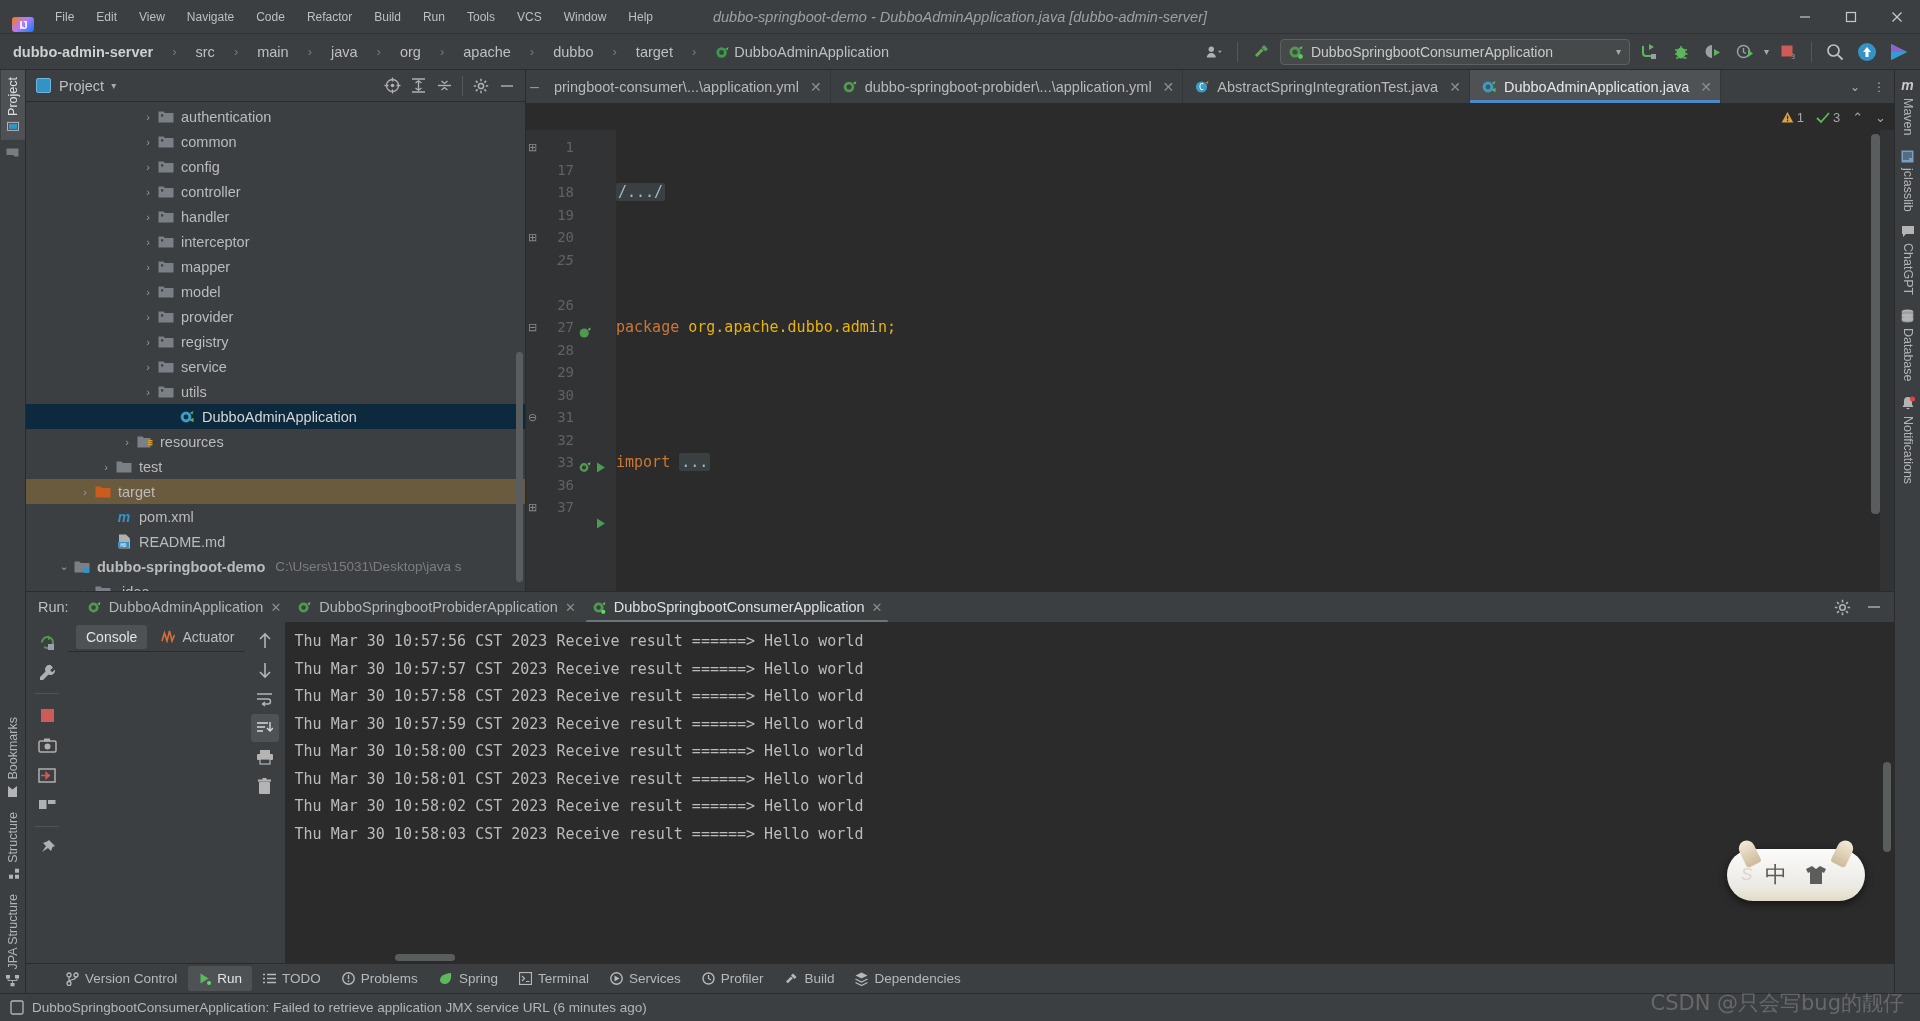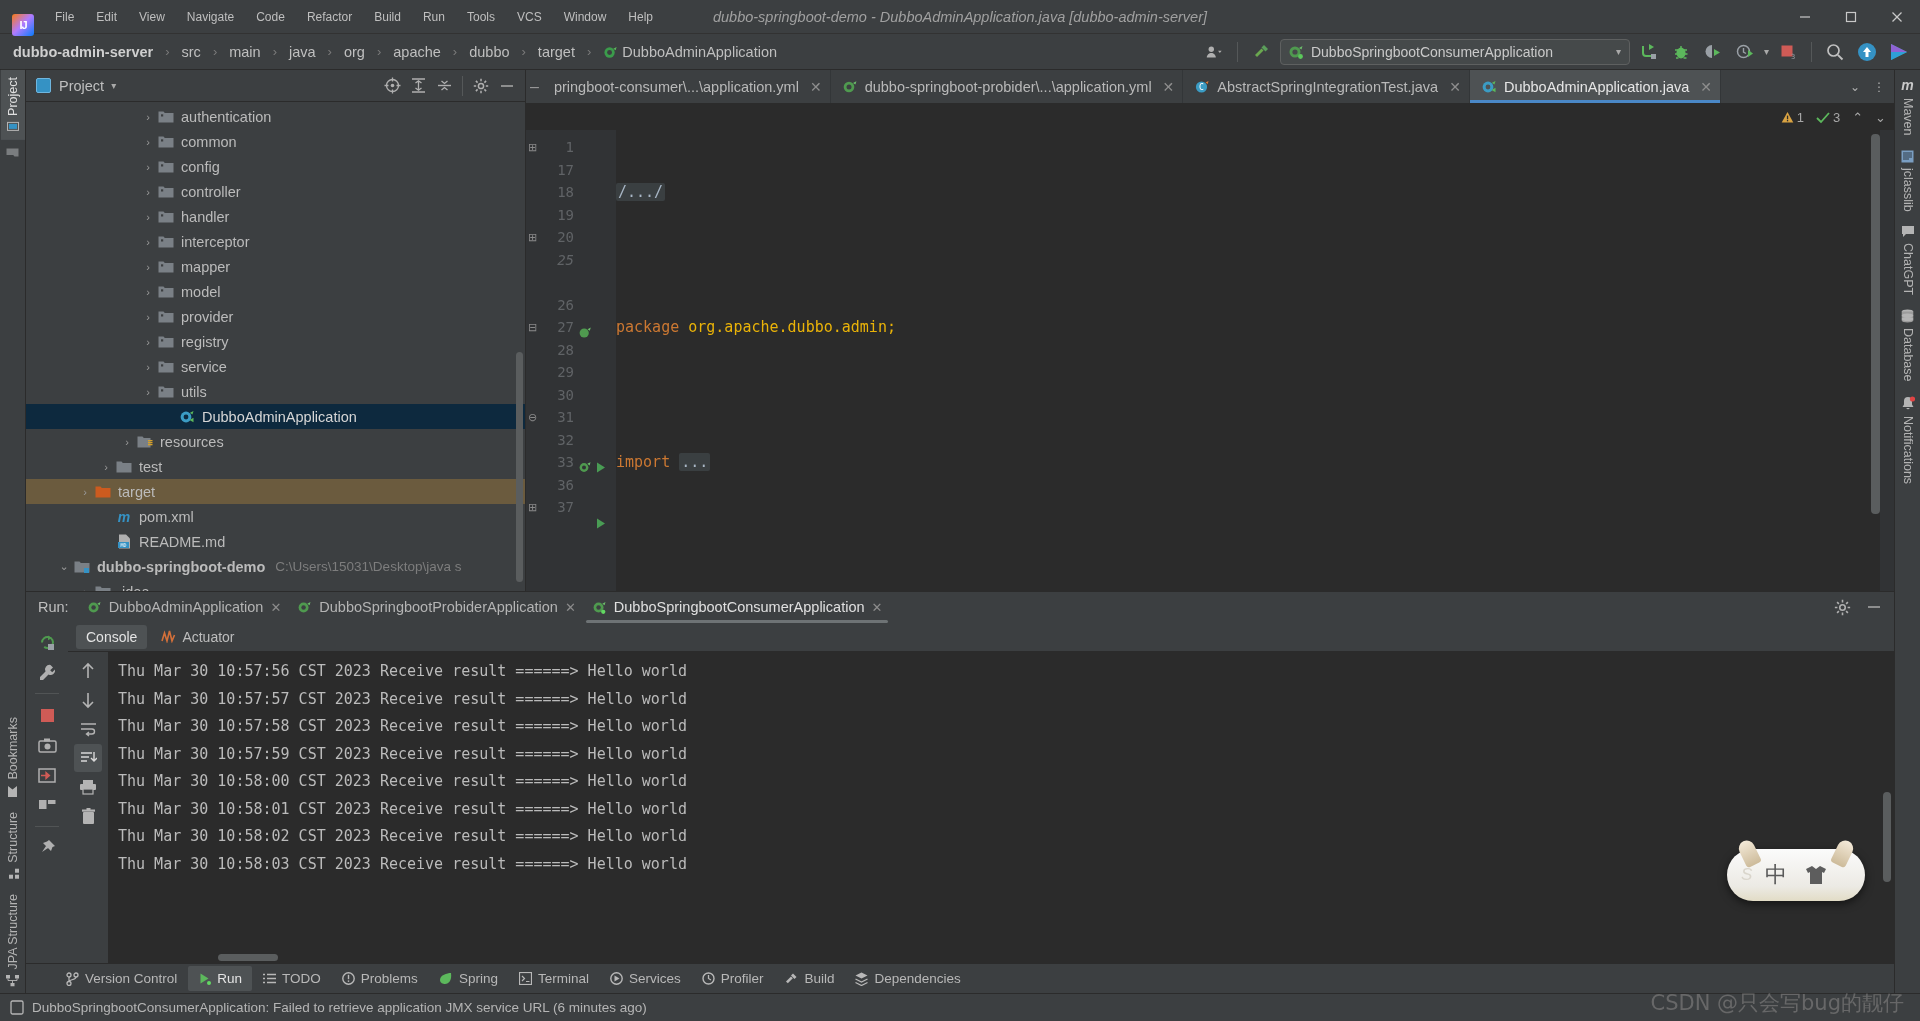--- a/index.html
+++ b/index.html
@@ -10,40 +10,40 @@
     overflow: hidden;
     color: #bbbbbb;
   }
   .app { position: relative; width: 1920px; height: 1021px; display: flex; flex-direction: column; }
 
   
   .titlebar {
     height: 34px; background: #3c3f41; display: flex; align-items: center;
     flex: 0 0 34px; border-bottom: 1px solid #323232; position: relative;
   }
-  .ij-logo { width: 22px; height: 22px; margin: 16px 10px 0 12px; border-radius: 3px;
+  .ij-logo { width: 22px; height: 15px; margin: 16px 10px 0 12px; border-radius: 3px;
     background: linear-gradient(135deg,#f97a12 0%,#b07bff 48%,#087cfa 100%);
     display:flex; align-items:center; justify-content:center; color:#fff;
     font-size:11px; font-weight:bold; letter-spacing:-1px; }
   .menubar { display: flex; align-items: center; gap: 0px; }
   .menu-item { padding: 4px 11px; font-size: 12px; color: #bfbfbf; cursor: default; }
   .win-title {
     position: absolute; left: 0; right: 0; text-align: center;
     font-size: 14.5px; color: #a0a0a0; pointer-events: none; font-style: italic;
   }
   .win-ctrls { margin-left: auto; display: flex; align-items: center; z-index: 4; }
   .win-btn { width: 46px; height: 34px; display: flex; align-items: center; justify-content: center;
     color: #c8c8c8; font-size: 15px; }
 
   
   .navbar {
     height: 36px; flex: 0 0 36px; background: #3c3f41; display: flex; align-items: center;
     padding: 0 8px; border-bottom: 1px solid #2b2b2b; font-size: 14.5px;
   }
-  .crumbs { display: flex; align-items: center; gap: 6px; }
+  .crumbs { display: flex; align-items: center; gap: 13px; }
   .crumb { padding: 2px 5px; color: #bfbfbf; white-space: nowrap; }
   .crumb.bold { font-weight: bold; color: #cfcfcf; }
   .crumb-sep { color: #7a7a7a; font-size: 13px; padding: 0 1px; }
   .crumb .cicon { display:inline-block; vertical-align: -3px; margin-right: 4px; }
   .nav-right { margin-left: auto; display: flex; align-items: center; gap: 6px; }
   .tb-icon { width: 26px; height: 26px; display: flex; align-items: center; justify-content: center;
     border-radius: 3px; }
   .runcfg {
     display: flex; align-items: center; gap: 7px; height: 26px; padding: 0 8px 0 7px;
     background: #45494a; border: 1px solid #5e6060; border-radius: 4px; min-width: 350px;
@@ -150,21 +150,21 @@
     background:#6e7375; border-radius:2px; }
   .run-tab .x { color: #8c8c8c; font-size: 13px; }
   .run-hdr-right { margin-left: auto; display: flex; align-items: center; gap: 8px; }
 
   .run-body { flex: 1 1 auto; display: flex; min-height: 0; }
   .run-side { width: 42px; flex: 0 0 42px; background: #3c3f41; display: flex; flex-direction: column;
     align-items: center; padding-top: 6px; gap: 2px; }
   .run-side .ri { width: 28px; height: 28px; display: flex; align-items: center; justify-content: center;
     border-radius: 3px; color: #b4b4b4; }
   .run-side .div { width: 24px; height: 1px; background: #515455; margin: 5px 0; }
-  .run-main { flex: 1 1 auto; display: flex; flex-direction: column; min-width: 0; }
+  .run-main { flex: 1 1 auto; display: flex; min-width: 0; }
   .console-tabs { height: 30px; flex: 0 0 30px; display: flex; align-items: center; gap: 4px;
     padding-left: 8px; border-bottom: 1px solid #2b2b2b; }
   .ctab { display: flex; align-items: center; gap: 6px; padding: 4px 10px; font-size: 14px;
     color: #bdbdbd; border-radius: 3px; }
   .ctab.active { background: #4e5254; color: #e4e4e4; }
   .console-wrap { flex: 1 1 auto; display: flex; min-height: 0; }
   .console-side { width: 40px; flex: 0 0 40px; background: #3c3f41; display: flex; flex-direction: column;
     align-items: center; padding-top: 5px; gap: 1px; }
   .console-side .ci { width: 28px; height: 28px; display: flex; align-items: center; justify-content: center;
     border-radius: 3px; color: #b4b4b4; }

